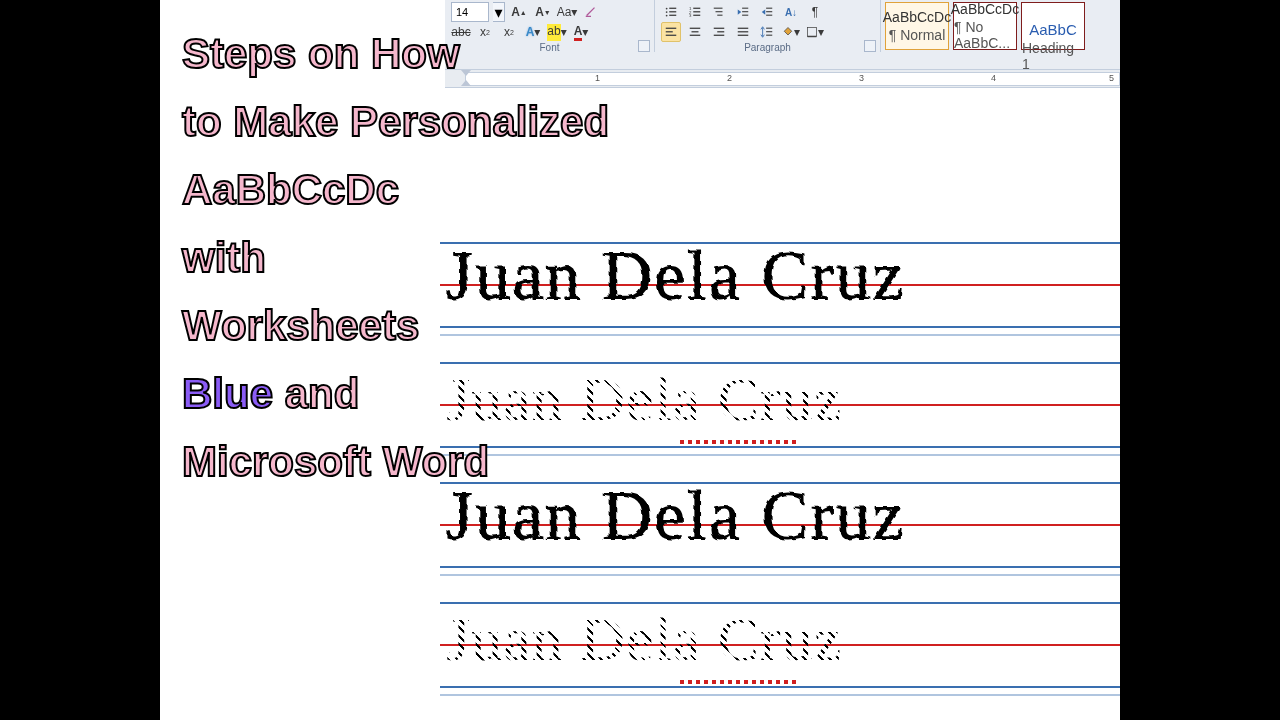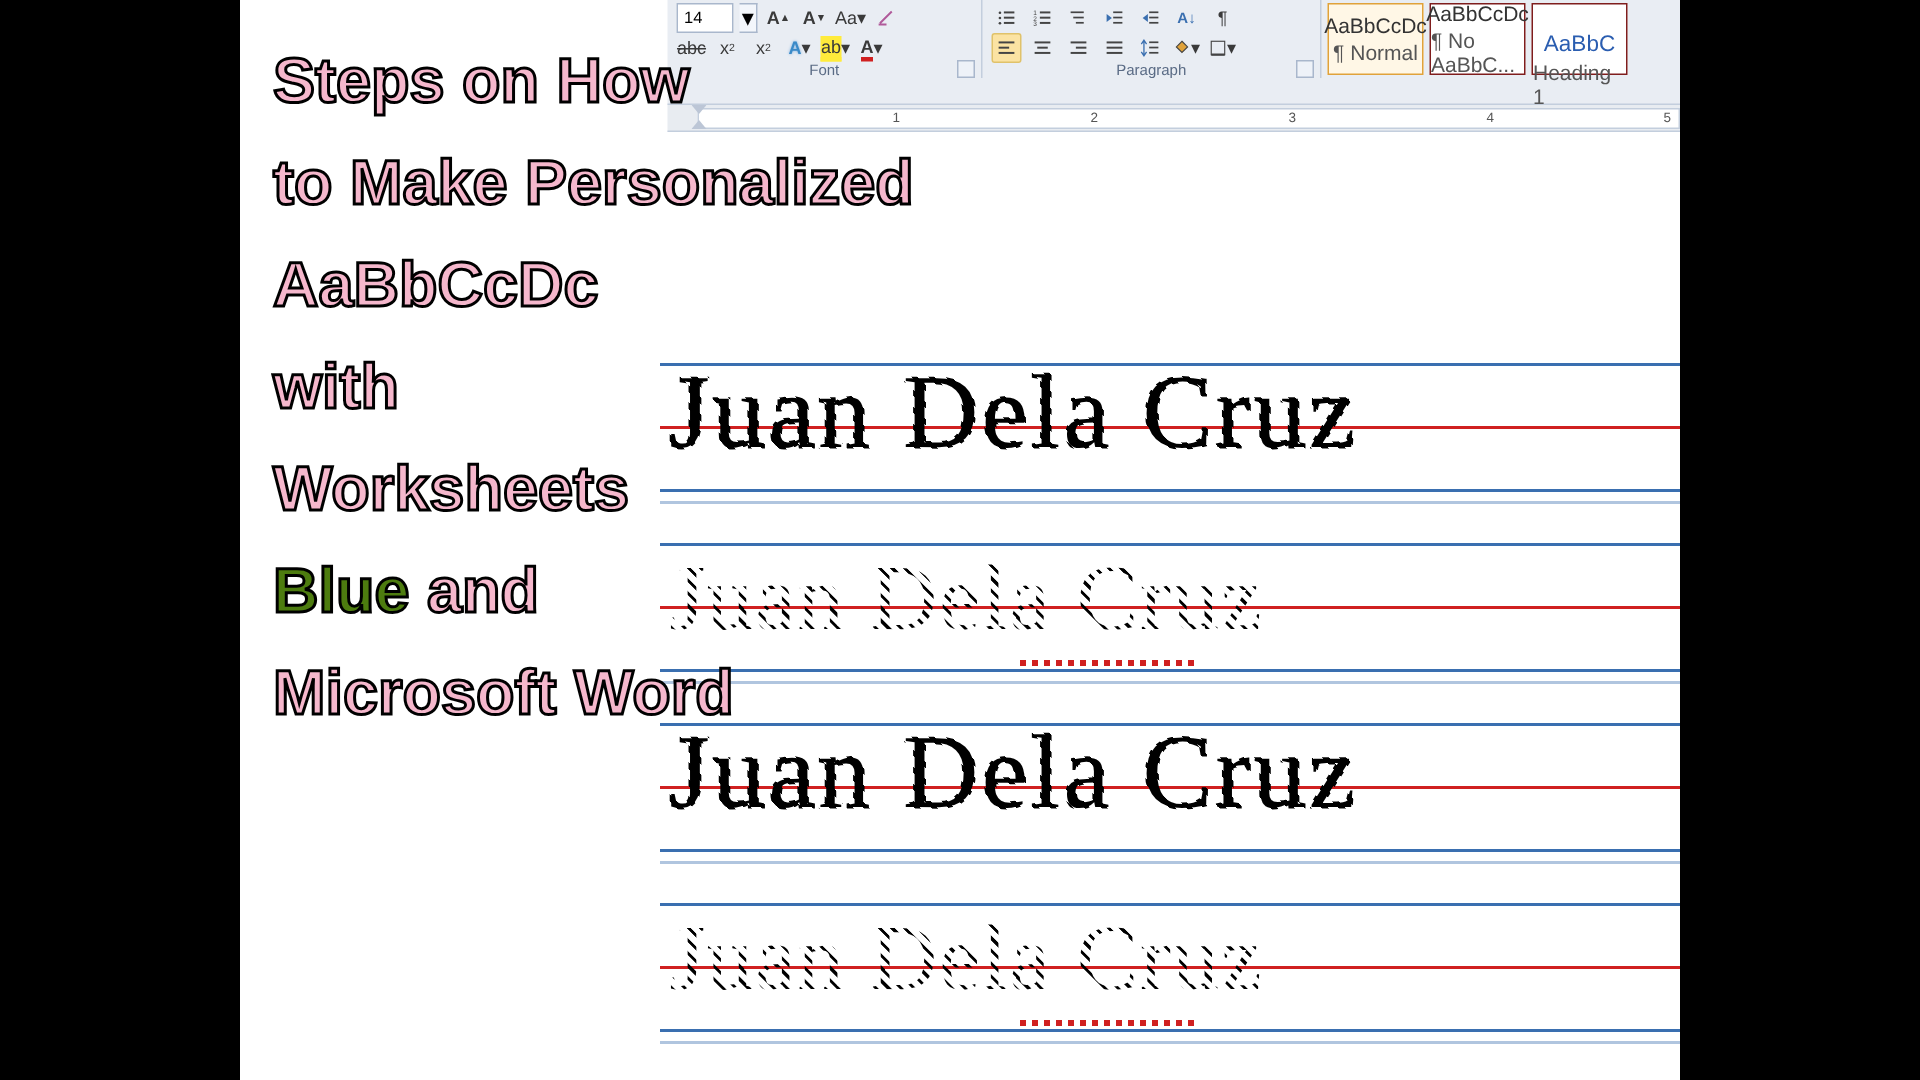--- a/index.html
+++ b/index.html
@@ -29,21 +29,21 @@
   .ruler .white { position:absolute; left: 20px; top:2px; height:14px; right:0; background:#fff; border:1px solid #c3cedd; }
   .ruler .num { position:absolute; top:3px; font-size:9px; color:#555; }
   .ruler .indent { position:absolute; left:16px; top:0; width:10px; height:16px; }
 
   
   .doc { position: absolute; top: 88px; left: 285px; right: 0; bottom: 0; background: #fff; margin-top: 24px; }
 
   
   .title { position: absolute; left: 22px; top: 20px; width: 560px; font-family: "Comic Sans MS", "Segoe UI", sans-serif; font-weight: 700; font-size: 42px; line-height: 68px; -webkit-text-stroke: 2px #000; }
   .tw { color: #f5b7cc; }
-  .tblue { color: #4d7c0f; text-align: center; }
+  .tblue { color: #8b5cf6; text-align: center; }
   .tred { color: #d02020; }
 
   
   .sheet { position: absolute; right: 0; top: 130px; width: 680px; }
   .lineset { position: relative; height: 92px; margin-bottom: 28px; }
   .lineset .bl { position:absolute; left:0; right:0; height:0; border-top: 2px solid #3a6fb0; }
   .lineset .rl { position:absolute; left:0; right:0; height:0; border-top: 2px solid #d02020; }
   .lineset .bl.top { top: 0; }
   .lineset .rl.mid { top: 42px; }
   .lineset .bl.base { top: 84px; }

